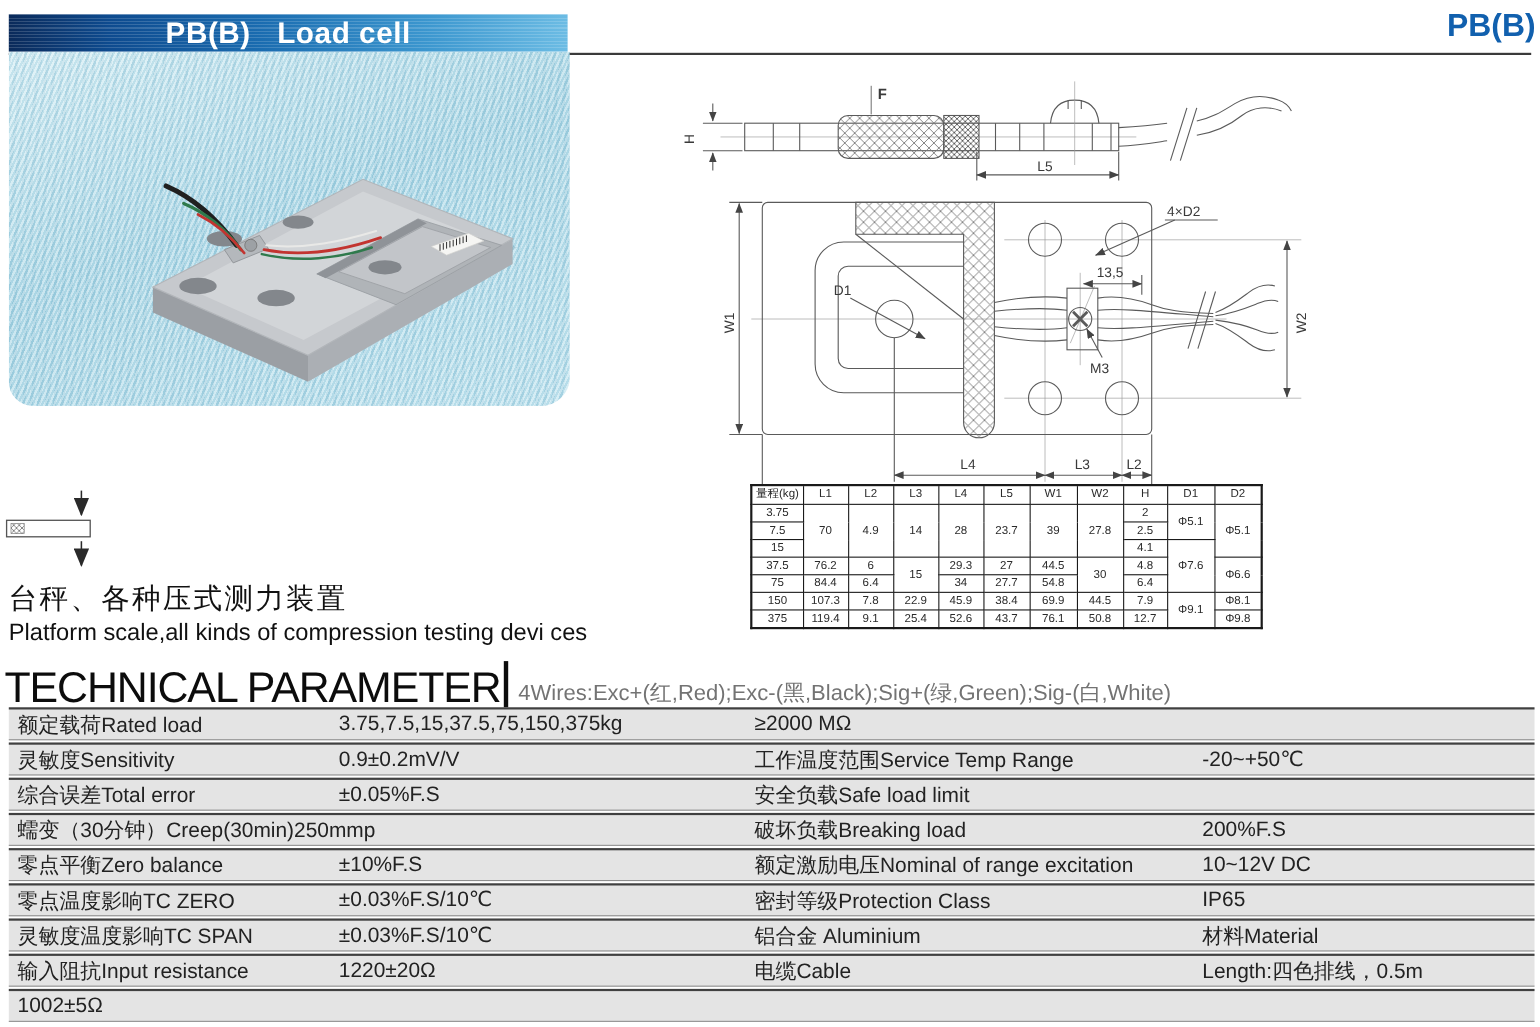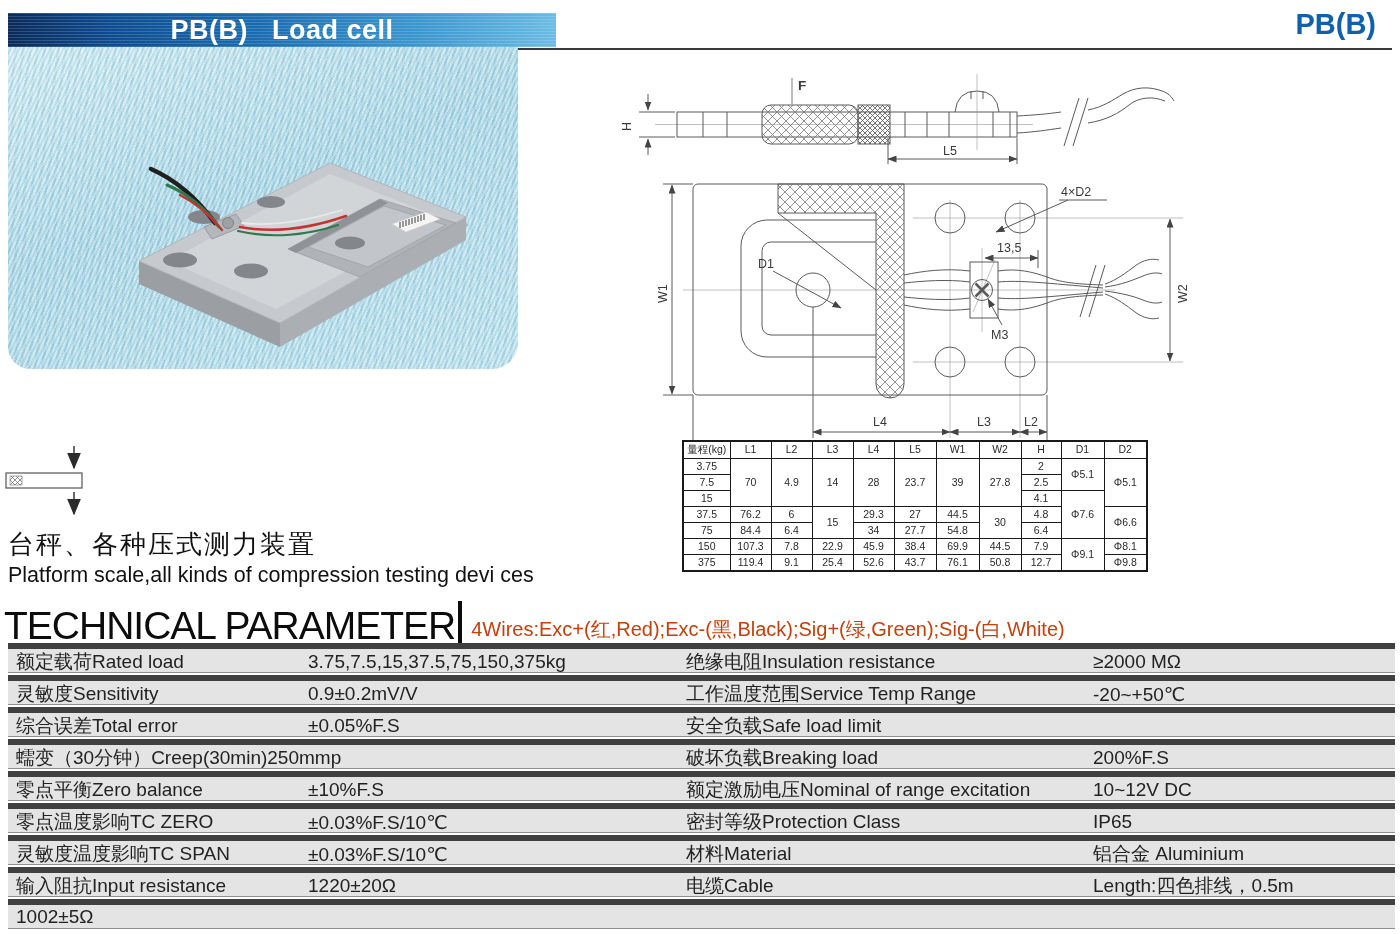--- a/index.html
+++ b/index.html
@@ -1,28 +1,28 @@
 <!DOCTYPE html>
 <html><head>
 <meta charset="utf-8">
 <style>
   html,body{margin:0;padding:0;background:#fff;}
   body{font-family:"Liberation Sans","DejaVu Sans",sans-serif;color:#1c1c1c;}
   .page{position:relative;width:1400px;height:934px;background:#fff;overflow:hidden;}
 
   .hline{position:absolute;left:8px;top:48px;width:1384px;border-top:2px solid #3a3a3a;}
 
-  .header-bar{position:absolute;left:8px;top:13px;width:548px;height:34px;
+  .header-bar{position:absolute;left:8px;top:13px;width:508px;height:34px;
     background:
       repeating-linear-gradient(180deg,rgba(255,255,255,.16) 0 1px,rgba(255,255,255,0) 1px 3px),
       linear-gradient(90deg,#0a2a5a 0%,#0e4b8f 18%,#1a6cb0 45%,#3c97cf 75%,#6cbce4 100%);
     display:flex;align-items:center;justify-content:center;}
   .header-bar .title{color:#fff;font-weight:bold;font-size:27px;letter-spacing:.5px;white-space:pre;}
 
-  .model{position:absolute;right:24px;top:8px;font-size:29px;font-weight:bold;color:#1160ae;}
+  .model{position:absolute;right:4px;top:8px;font-size:29px;font-weight:bold;color:#1160ae;}
 
   .photo{position:absolute;left:8px;top:47px;width:510px;height:322px;
     border-radius:0 0 26px 22px;overflow:hidden;
     background:
       repeating-linear-gradient(115deg,rgba(255,255,255,.28) 0 2px,rgba(110,175,200,.16) 2px 4px),
       repeating-linear-gradient(98deg,rgba(80,155,185,.14) 0 3px,rgba(225,246,250,.22) 3px 7px),
       linear-gradient(160deg,#d4ecf3 0%,#abd6e5 45%,#bfe2ee 100%);}
   .photo svg{position:absolute;left:0;top:0;width:100%;height:100%;}
 
   svg.lines{position:absolute;overflow:visible;}
@@ -38,25 +38,25 @@
     text-align:center;vertical-align:middle;padding:0 1px;height:15px;line-height:1.05;color:#2a2a2a;}
   .dim-table thead th{height:16px;}
 
   .desc{position:absolute;left:8px;top:527px;}
   .desc .cn{font-size:26px;letter-spacing:2px;color:#111;}
   .desc .en{font-size:21.5px;margin-top:1px;color:#111;}
 
   .heading-row{position:absolute;left:4px;top:601px;display:flex;align-items:flex-end;}
   .heading-row .big{font-size:39px;letter-spacing:-1px;color:#0c0c0c;line-height:1;}
   .heading-row .vbar{width:4px;height:44px;background:#0c0c0c;margin-left:3px;}
-  .heading-row .wires{font-size:20px;margin-left:9px;padding-bottom:2px;color:#c2410c;white-space:nowrap;}
+  .heading-row .wires{font-size:20px;margin-left:9px;padding-bottom:2px;color:#737373;white-space:nowrap;}
 
   .param-table{position:absolute;left:8px;top:643px;width:1387px;display:flex;flex-direction:column;gap:2px;}
   .param-row{box-sizing:border-box;height:30px;background:#e4e4e4;
-    border-top:6px solid #404040;border-bottom:1px solid #8f8f8f;
+    border-top:2px solid #404040;border-bottom:1px solid #8f8f8f;
     display:grid;grid-template-columns:292px 378px 407px 1fr;align-items:center;padding-left:8px;}
   .param-row>div{font-size:19px;white-space:nowrap;color:#222;}
 </style>
 </head>
 <body>
 
 <div class="page">
 
   <div class="hline"></div>
 
@@ -341,21 +341,20 @@
   <div class="heading-row">
     <span class="big">TECHNICAL PARAMETER</span>
     <span class="vbar"></span>
     <span class="wires">4Wires:Exc+(红,Red);Exc-(黑,Black);Sig+(绿,Green);Sig-(白,White)</span>
   </div>
 
   <div class="param-table">
       <div class="param-row">
         <div>额定载荷Rated load</div>
         <div>3.75,7.5,15,37.5,75,150,375kg</div>
-        <div>绝缘电阻Insulation resistance</div>
         <div>≥2000 MΩ</div>
       </div>
       <div class="param-row">
         <div>灵敏度Sensitivity</div>
         <div>0.9±0.2mV/V</div>
         <div>工作温度范围Service Temp Range</div>
         <div>-20~+50℃</div>
       </div>
       <div class="param-row">
         <div>综合误差Total error</div>
@@ -376,22 +375,22 @@
       </div>
       <div class="param-row">
         <div>零点温度影响TC ZERO</div>
         <div>±0.03%F.S/10℃</div>
         <div>密封等级Protection Class</div>
         <div>IP65</div>
       </div>
       <div class="param-row">
         <div>灵敏度温度影响TC SPAN</div>
         <div>±0.03%F.S/10℃</div>
+        <div>铝合金 Aluminium</div>
         <div>材料Material</div>
-        <div>铝合金 Aluminium</div>
       </div>
       <div class="param-row">
         <div>输入阻抗Input resistance</div>
         <div>1220±20Ω</div>
         <div>电缆Cable</div>
         <div>Length:四色排线，0.5m</div>
       </div>
       <div class="param-row">
         <div>1002±5Ω</div>
         <div></div>

